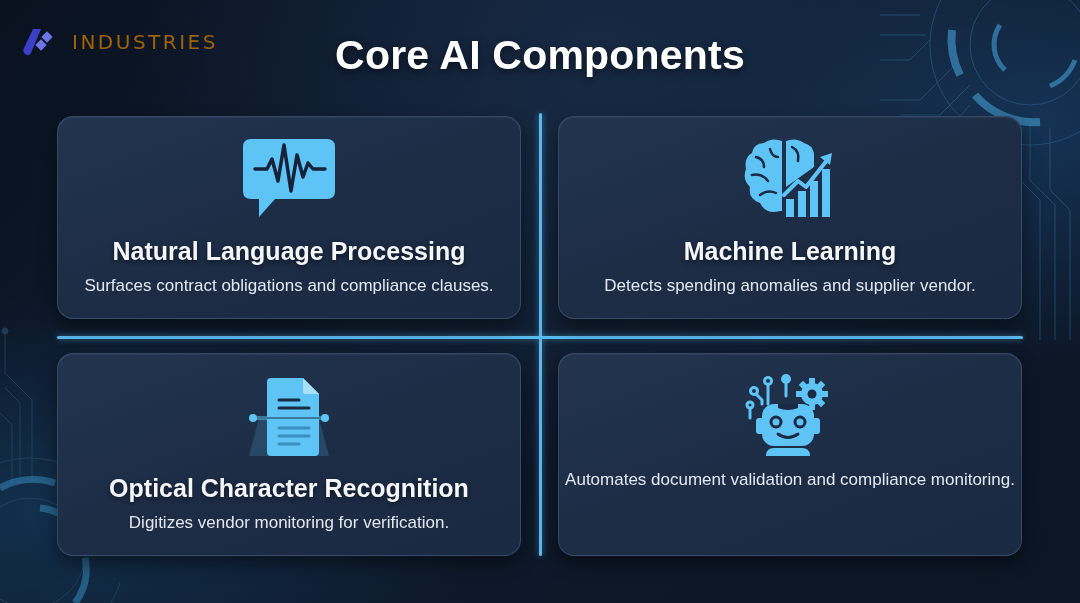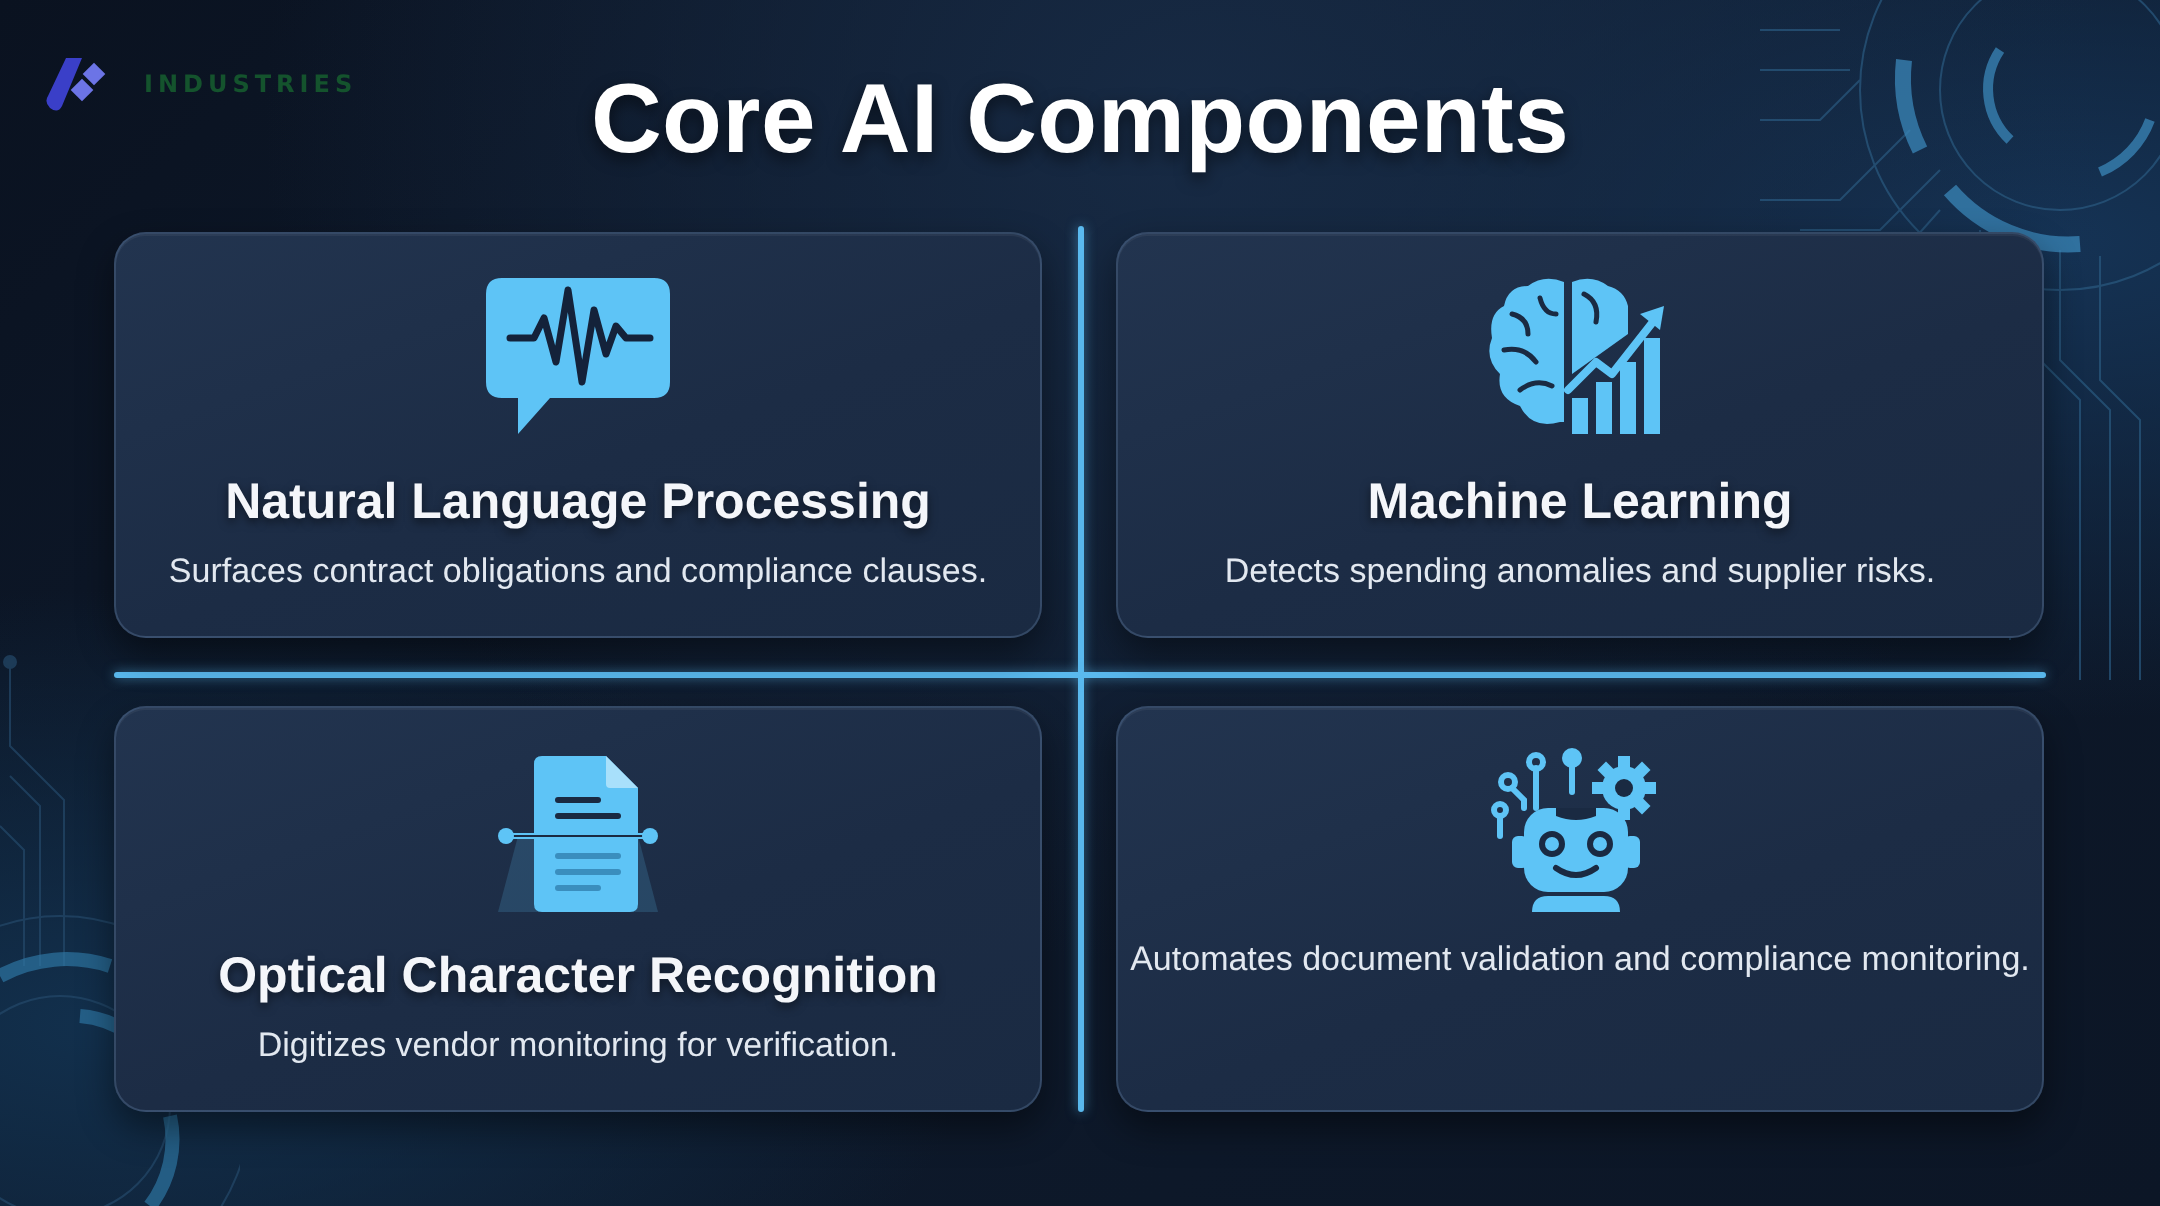--- a/index.html
+++ b/index.html
@@ -13,25 +13,25 @@
       radial-gradient(ellipse at 5% 85%, #12304d 0%, rgba(18,48,77,0) 30%),
       linear-gradient(135deg, #0a1220 0%, #0e1a2c 40%, #0c1626 100%);
     color: #fff;
   }
   .deco { position: absolute; pointer-events: none; }
   .deco-tr { right: 0; top: 0; width: 200px; height: 340px; }
   .deco-bl { left: 0; bottom: 0; width: 120px; height: 320px; }
 
   .logo { position: absolute; left: 23px; top: 27px; display: flex; align-items: center; gap: 11px; }
   .logo svg { width: 38px; height: 30px; }
-  .logo-text { font-family: "DejaVu Sans", sans-serif; font-size: 12px; letter-spacing: 2.5px; color: #14532d; font-weight: 700; }
+  .logo-text { font-family: "DejaVu Sans", sans-serif; font-size: 20px; letter-spacing: 2.5px; color: #a16207; font-weight: 400; }
 
   .title {
     position: absolute; left: 0; right: 0; top: 32px;
-    text-align: center; font-size: 49px; font-weight: 700; color: #fff;
+    text-align: center; font-size: 41px; font-weight: 700; color: #fff;
     letter-spacing: 0.2px;
     text-shadow: 0 3px 8px rgba(0,0,0,0.55);
   }
 
   .divider-v { position: absolute; left: 539px; top: 113px; width: 3px; height: 443px; background: #5ab9ee; border-radius: 2px; box-shadow: 0 0 6px rgba(90,185,238,0.6); }
   .divider-h { position: absolute; left: 57px; top: 336px; width: 966px; height: 3px; background: #5ab9ee; border-radius: 2px; box-shadow: 0 0 6px rgba(90,185,238,0.6); }
 
   .card {
     position: absolute; width: 464px; height: 203px;
     border-radius: 16px;
@@ -120,21 +120,21 @@
       </g>
       <g fill="none" stroke="#1a2a42" stroke-width="2.5" stroke-linecap="round">
         <path d="M14 20 Q22 22 22 30 M10 38 Q20 36 26 44 M18 58 Q26 52 34 56 M28 12 Q30 20 36 20"></path>
         <path d="M50 10 Q58 14 56 24"></path>
       </g>
       <path d="M42 58 L56 44 L64 50 L86 22" fill="none" stroke="#5ec4f6" stroke-width="4" stroke-linecap="round" stroke-linejoin="round"></path>
       <path d="M78 20 L90 16 L88 28 Z" fill="#5ec4f6"></path>
     </svg>
   </div>
   <div class="card-title">Machine Learning</div>
-  <div class="card-desc">Detects spending anomalies and supplier risks.</div>
+  <div class="card-desc">Detects spending anomalies and supplier vendor.</div>
 </div>
 
 <div class="card c3">
   <div class="icon">
     <svg viewBox="0 0 96 86">
       <path d="M18 44 L8 82 H88 L78 44 Z" fill="#5ec4f6" opacity="0.18"></path>
       <path d="M30 4 H62 L78 20 V78 Q78 82 74 82 H30 Q26 82 26 78 V8 Q26 4 30 4 Z" fill="#5ec4f6"></path>
       <path d="M62 4 V18 Q62 20 64 20 H78 Z" fill="#a8e0fb"></path>
       <g stroke="#1a2a42" stroke-width="3" stroke-linecap="round">
         <line x1="38" y1="26" x2="58" y2="26"></line>

